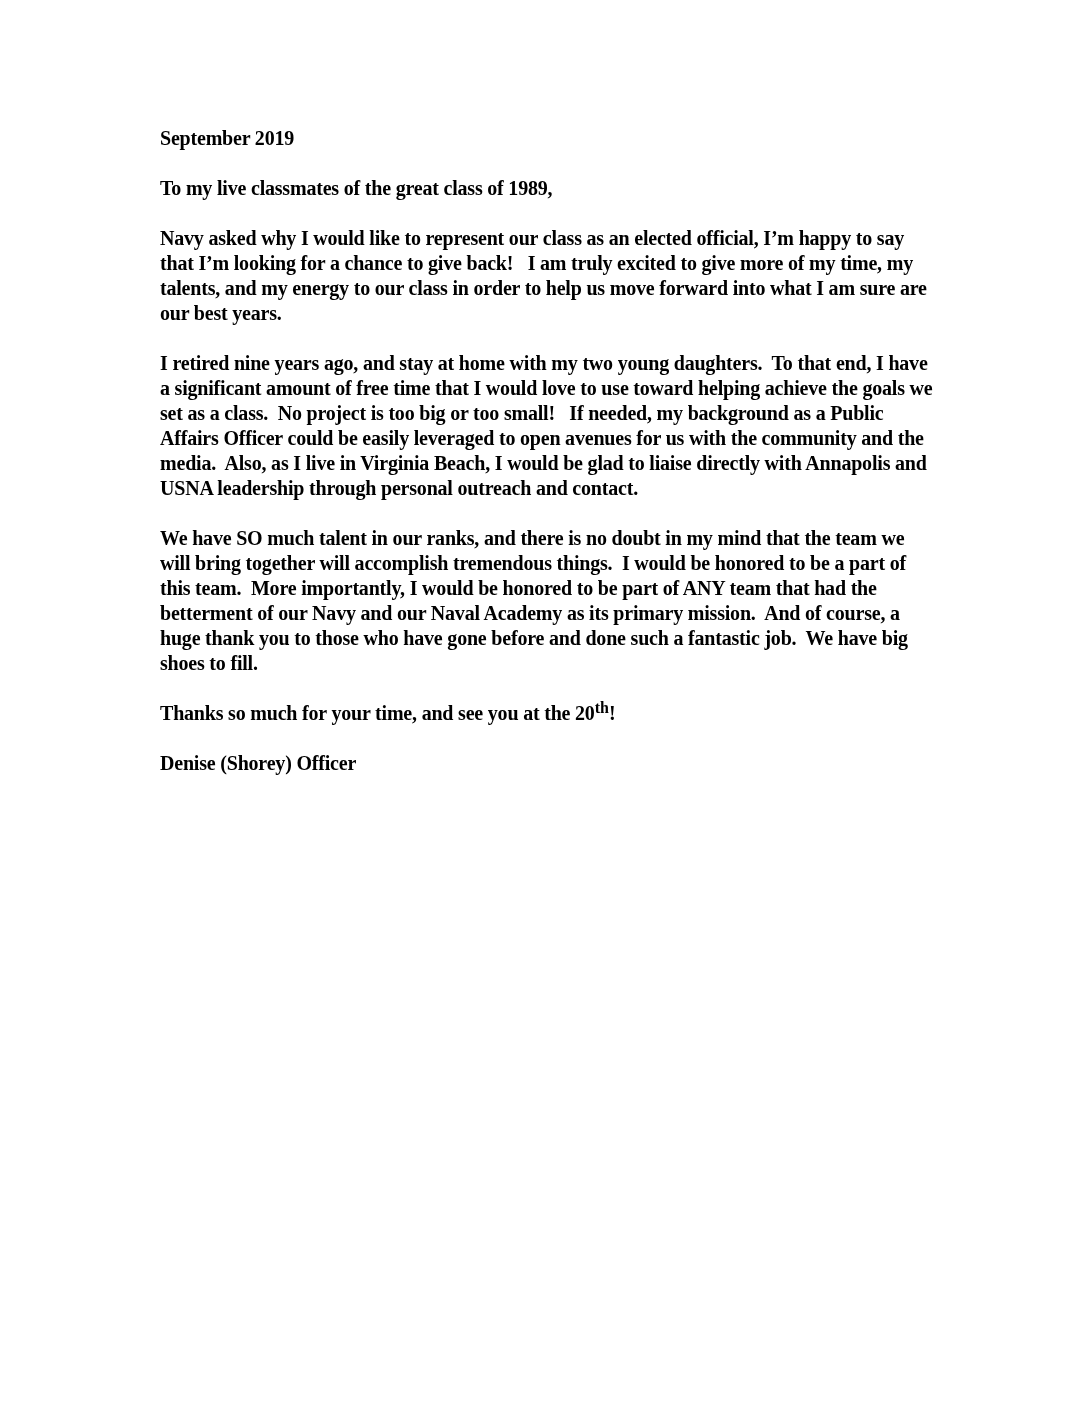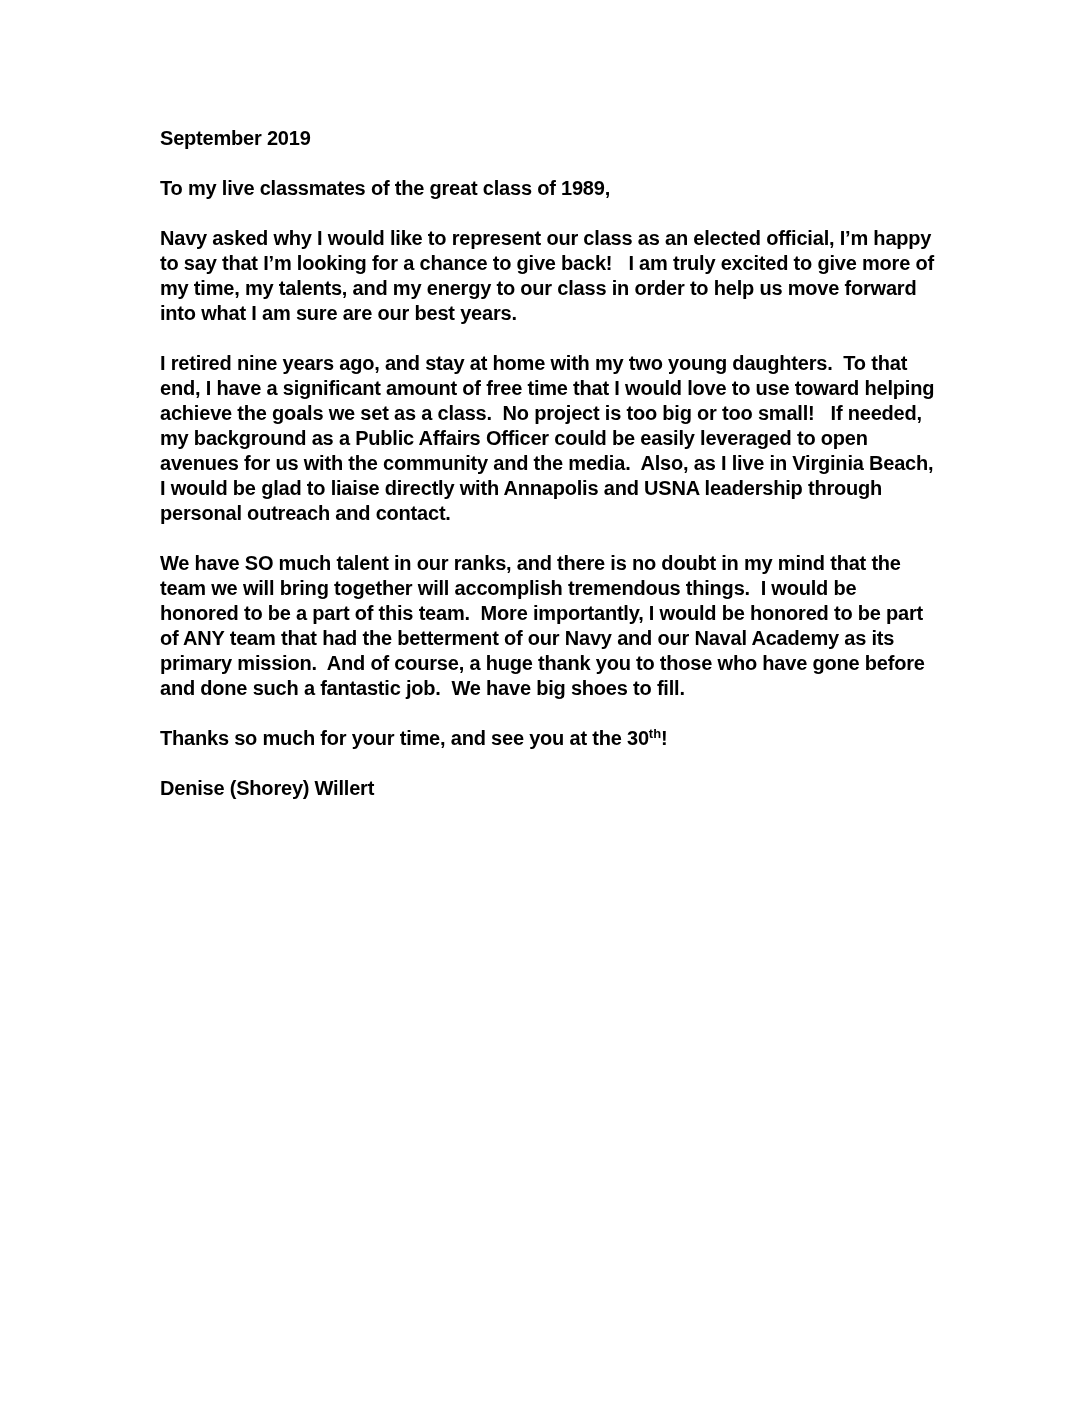--- a/index.html
+++ b/index.html
@@ -6,39 +6,39 @@
     margin: 0;
     padding: 0;
     background: #ffffff;
   }
   .page {
     position: relative;
     width: 1088px;
     height: 1408px;
     background: #ffffff;
     overflow: hidden;
-    font-family: Liberation Sans, sans-serif;
+    font-family: Liberation Serif, serif;
     font-weight: bold;
     color: #000000;
   }
   .content {
     position: absolute;
     left: 160px;
     top: 126px;
     width: 775px;
   }
   .block {
     margin: 0 0 25px 0;
     font-size: 20px;
     line-height: 25px;
     white-space: pre-wrap;       
     letter-spacing: -0.2px;
   }
   .block sup {
-    font-size: 13px;
+    font-size: 16px;
     line-height: 0;
     vertical-align: 7px;
     letter-spacing: 0;
   }
 </style>
 </head>
 <body>
 
 <div class="page" style="background: rgb(255, 255, 255); color: rgb(0, 0, 0);">
   <div class="content">
@@ -46,18 +46,18 @@
     <p class="block">September 2019</p>
 
     <p class="block">To my live classmates of the great class of 1989,</p>
 
     <p class="block">Navy asked why I would like to represent our class as an elected official, I’m happy to say that I’m looking for a chance to give back!   I am truly excited to give more of my time, my talents, and my energy to our class in order to help us move forward into what I am sure are our best years.</p>
 
     <p class="block">I retired nine years ago, and stay at home with my two young daughters.  To that end, I have a significant amount of free time that I would love to use toward helping achieve the goals we set as a class.  No project is too big or too small!   If needed, my background as a Public Affairs Officer could be easily leveraged to open avenues for us with the community and the media.  Also, as I live in Virginia Beach, I would be glad to liaise directly with Annapolis and USNA leadership through personal outreach and contact.</p>
 
     <p class="block">We have SO much talent in our ranks, and there is no doubt in my mind that the team we will bring together will accomplish tremendous things.  I would be honored to be a part of this team.  More importantly, I would be honored to be part of ANY team that had the betterment of our Navy and our Naval Academy as its primary mission.  And of course, a huge thank you to those who have gone before and done such a fantastic job.  We have big shoes to fill.</p>
 
-    <p class="block"><span>Thanks so much for your time, and see you at the 30</span><sup>th</sup><span>!</span></p>
+    <p class="block"><span>Thanks so much for your time, and see you at the 20</span><sup>th</sup><span>!</span></p>
 
-    <p class="block">Denise (Shorey) Willert</p>
+    <p class="block">Denise (Shorey) Officer</p>
 
   </div>
 </div>
 
 </body></html>

